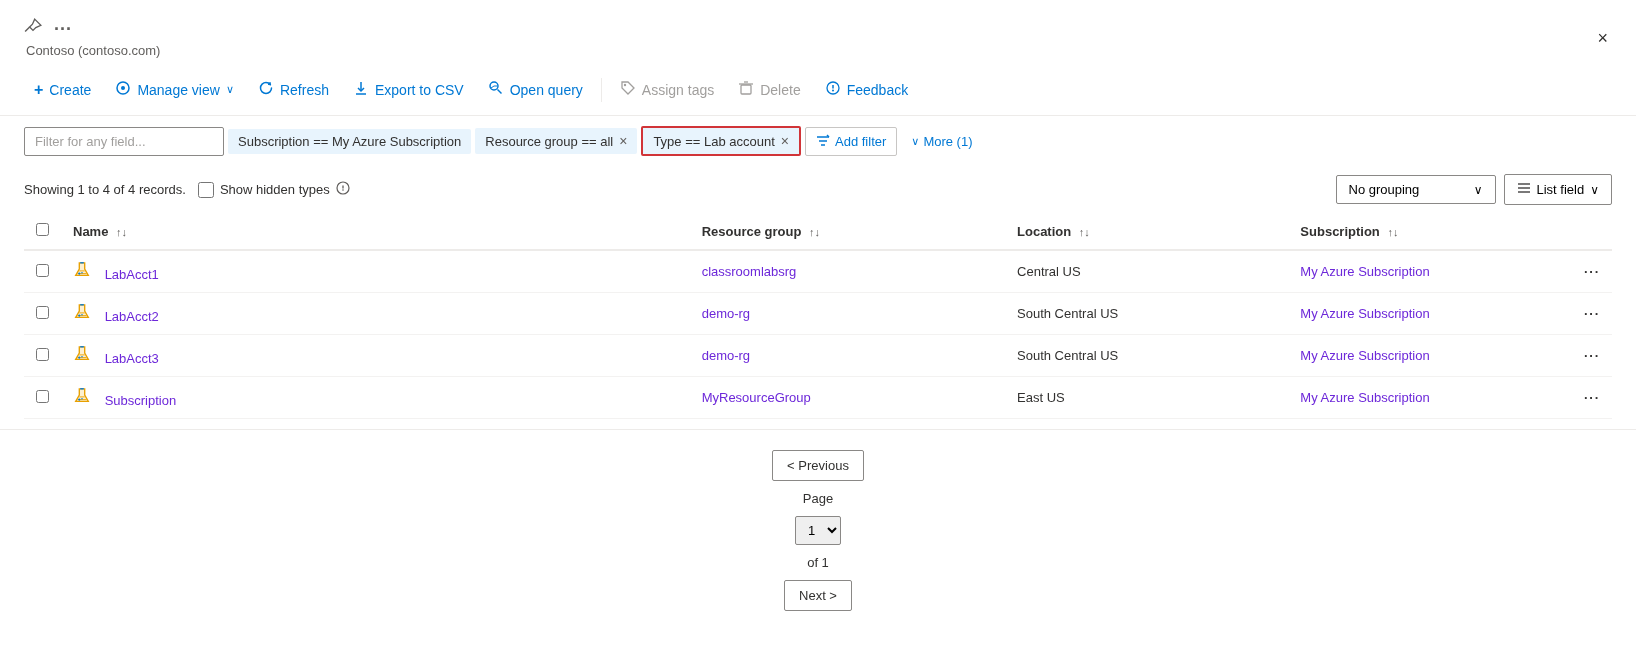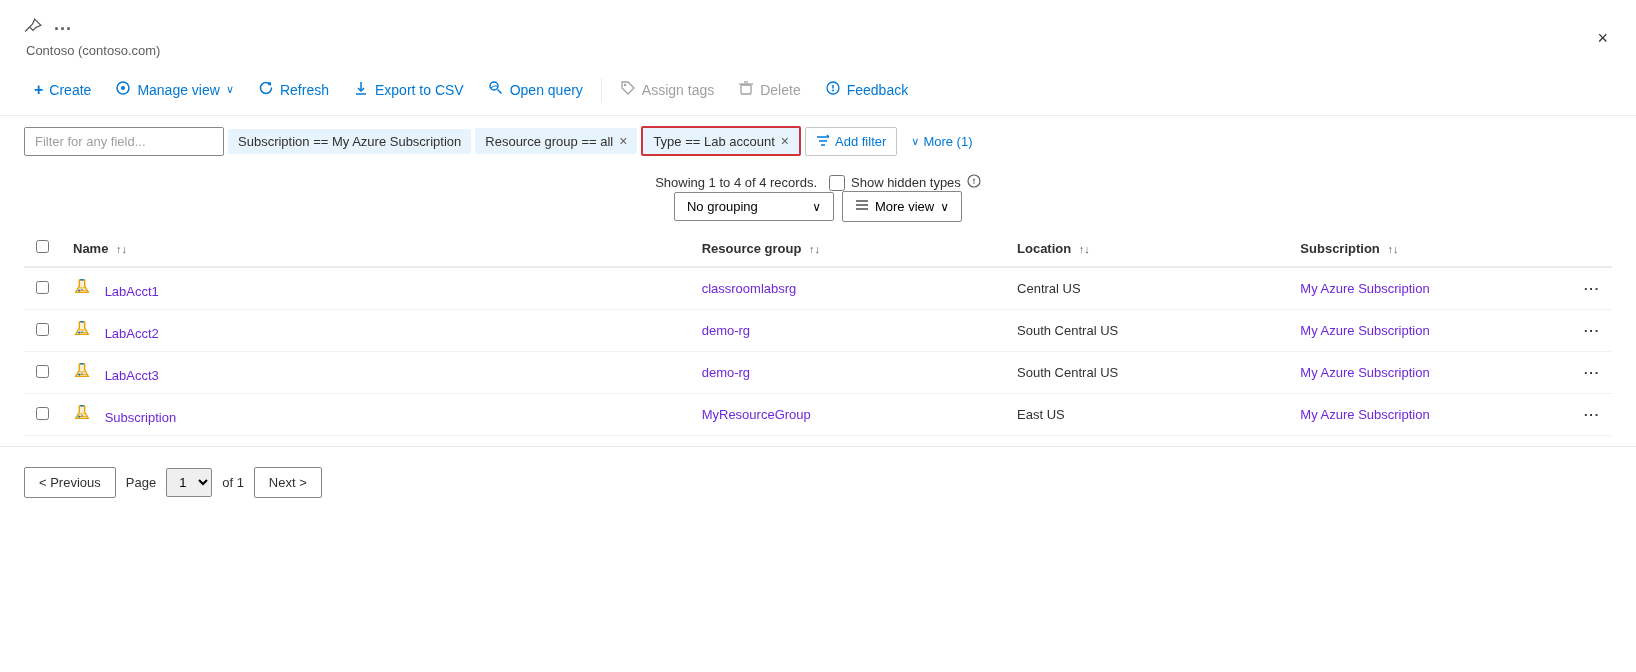--- a/index.html
+++ b/index.html
@@ -24,21 +24,21 @@
     .filter-bar { display: flex; align-items: center; padding: 10px 24px; gap: 4px; flex-wrap: wrap; }
     .filter-input { border: 1px solid #8a8886; border-radius: 2px; padding: 6px 10px; font-size: 13px; width: 200px; color: #323130; outline: none; }
     .filter-input::placeholder { color: #a19f9d; }
     .filter-tag { display: flex; align-items: center; background: #e8f4fd; border-radius: 2px; padding: 5px 10px; font-size: 13px; color: #323130; gap: 6px; }
     .filter-tag .tag-close { cursor: pointer; color: #605e5c; font-size: 14px; border: none; background: none; }
     .filter-tag.highlighted { border: 2px solid #d13438; background: #e8f4fd; }
     .add-filter-btn { display: flex; align-items: center; gap: 5px; padding: 5px 10px; border: 1px solid #c8c6c4; border-radius: 2px; background: #fff; color: #0078d4; font-size: 13px; cursor: pointer; }
     .more-btn { display: flex; align-items: center; gap: 4px; padding: 5px 10px; border: none; background: none; color: #0078d4; font-size: 13px; cursor: pointer; }
 
     
-    .records-bar { display: flex; align-items: center; justify-content: space-between; padding: 8px 24px; flex-direction: column; }
+    .records-bar { display: flex; align-items: center; justify-content: space-between; padding: 8px 24px; }
     .records-left { display: flex; align-items: center; gap: 12px; }
     .records-count { font-size: 13px; color: #323130; }
     .show-hidden { display: flex; align-items: center; gap: 6px; font-size: 13px; color: #323130; }
     .show-hidden input[type=checkbox] { width: 16px; height: 16px; cursor: pointer; }
     .records-right { display: flex; align-items: center; gap: 8px; }
     .grouping-dropdown { display: flex; align-items: center; gap: 0; padding: 6px 12px; border: 1px solid #8a8886; border-radius: 2px; background: #fff; font-size: 13px; cursor: pointer; min-width: 160px; justify-content: space-between; }
     .view-dropdown { display: flex; align-items: center; gap: 6px; padding: 6px 12px; border: 1px solid #8a8886; border-radius: 2px; background: #fff; font-size: 13px; cursor: pointer; }
 
     
     .resource-table { width: 100%; border-collapse: collapse; padding: 0 24px; }
@@ -49,21 +49,21 @@
     .resource-icon { display: inline-flex; align-items: center; margin-right: 6px; }
     .th-checkbox { width: 36px; }
     .col-name { width: 40%; }
     .col-rg { width: 20%; }
     .col-location { width: 18%; }
     .col-subscription { width: 18%; }
     .col-actions { width: 40px; text-align: center; }
     .row-actions { cursor: pointer; color: #323130; font-weight: bold; letter-spacing: 1px; }
 
     
-    .pagination { display: flex; align-items: center; gap: 10px; padding: 20px 24px; border-top: 1px solid #edebe9; margin-top: 10px; }
+    .pagination { display: flex; align-items: center; gap: 10px; padding: 20px 24px; border-top: 1px solid #edebe9; margin-top: 10px; flex-direction: column; }
     .page-btn { display: flex; align-items: center; gap: 4px; padding: 7px 14px; border: 1px solid #8a8886; border-radius: 2px; background: #fff; font-size: 13px; cursor: pointer; color: #323130; }
     .page-of { font-size: 13px; }
     .page-select { border: 1px solid #8a8886; border-radius: 2px; padding: 5px 8px; font-size: 13px; cursor: pointer; }
 
     
     .flask-svg { width: 18px; height: 18px; display: inline-block; vertical-align: middle; margin-right: 4px; }
   </style>
 </head>
 <body>
 
@@ -212,21 +212,21 @@
         <span style="font-size:12px;">∨</span>
       </button>
       <button class="view-dropdown">
         <span>
           <svg width="14" height="14" viewBox="0 0 14 14" fill="none">
               <line x1="1" y1="3" x2="13" y2="3" stroke="#323130" stroke-width="1.3"></line>
               <line x1="1" y1="7" x2="13" y2="7" stroke="#323130" stroke-width="1.3"></line>
               <line x1="1" y1="11" x2="13" y2="11" stroke="#323130" stroke-width="1.3"></line>
             </svg>
         </span>
-        <span>More view</span>
+        <span>List field</span>
         <span style="font-size:12px;">∨</span>
       </button>
     </div>
   </div>
 
   <div class="table-wrapper">
     <table class="resource-table">
       <thead>
         <tr>
           <th class="th-checkbox">

